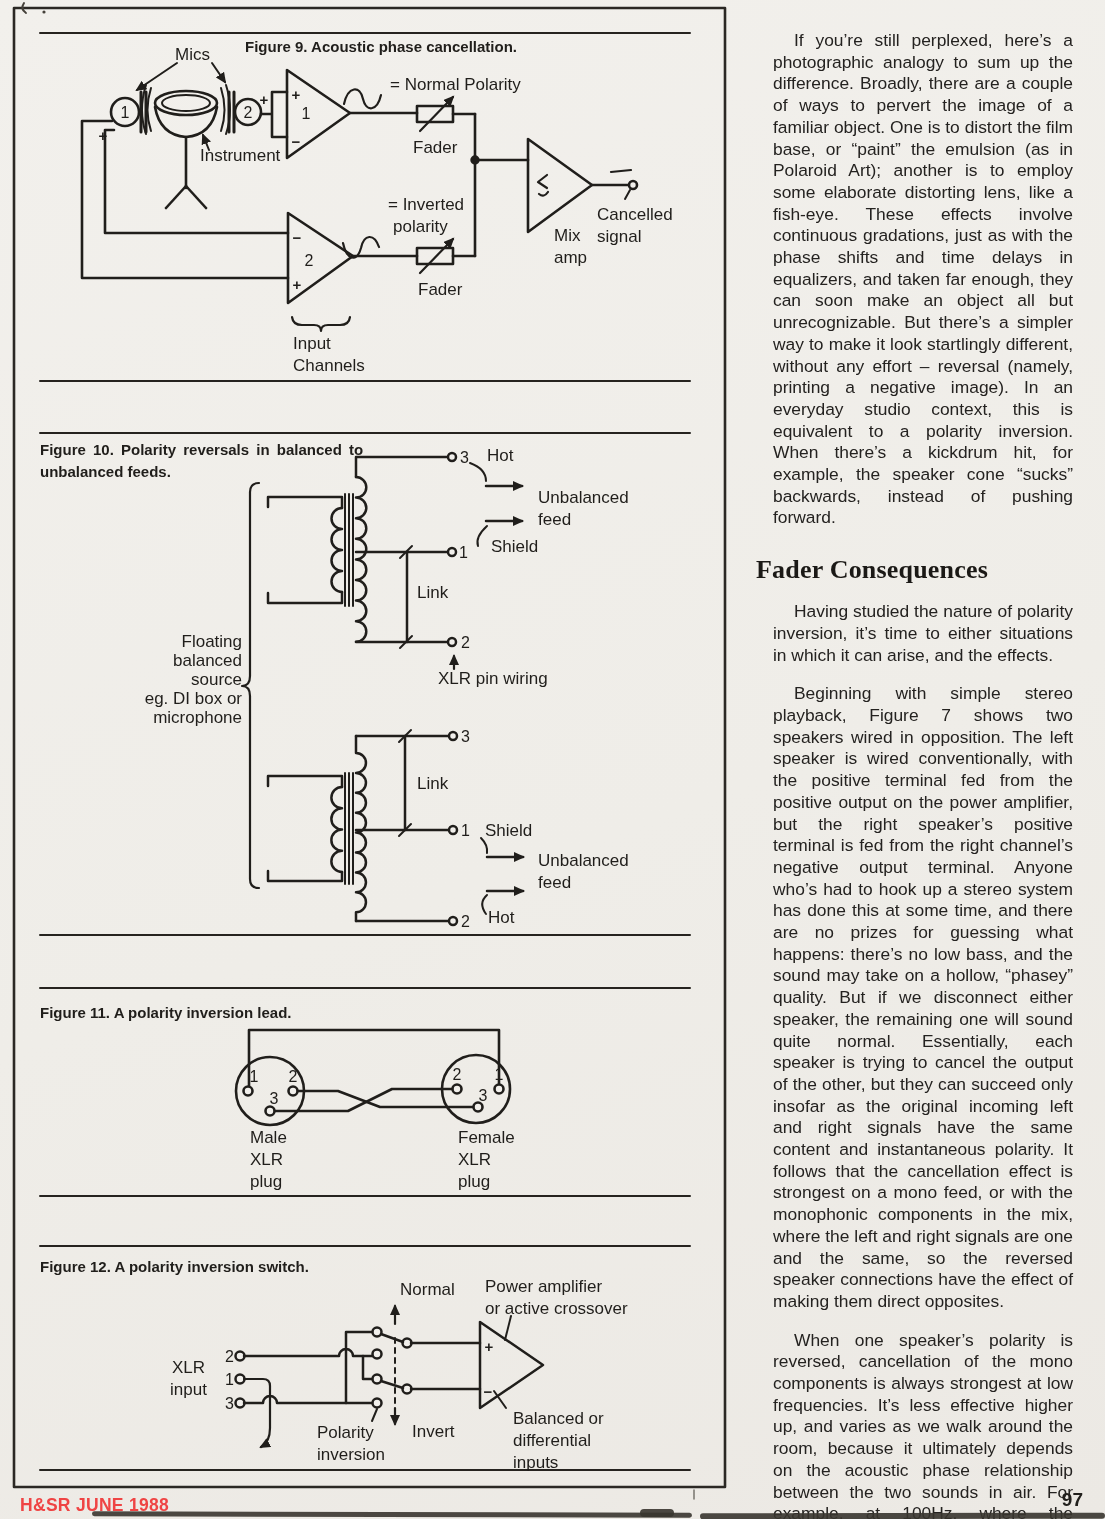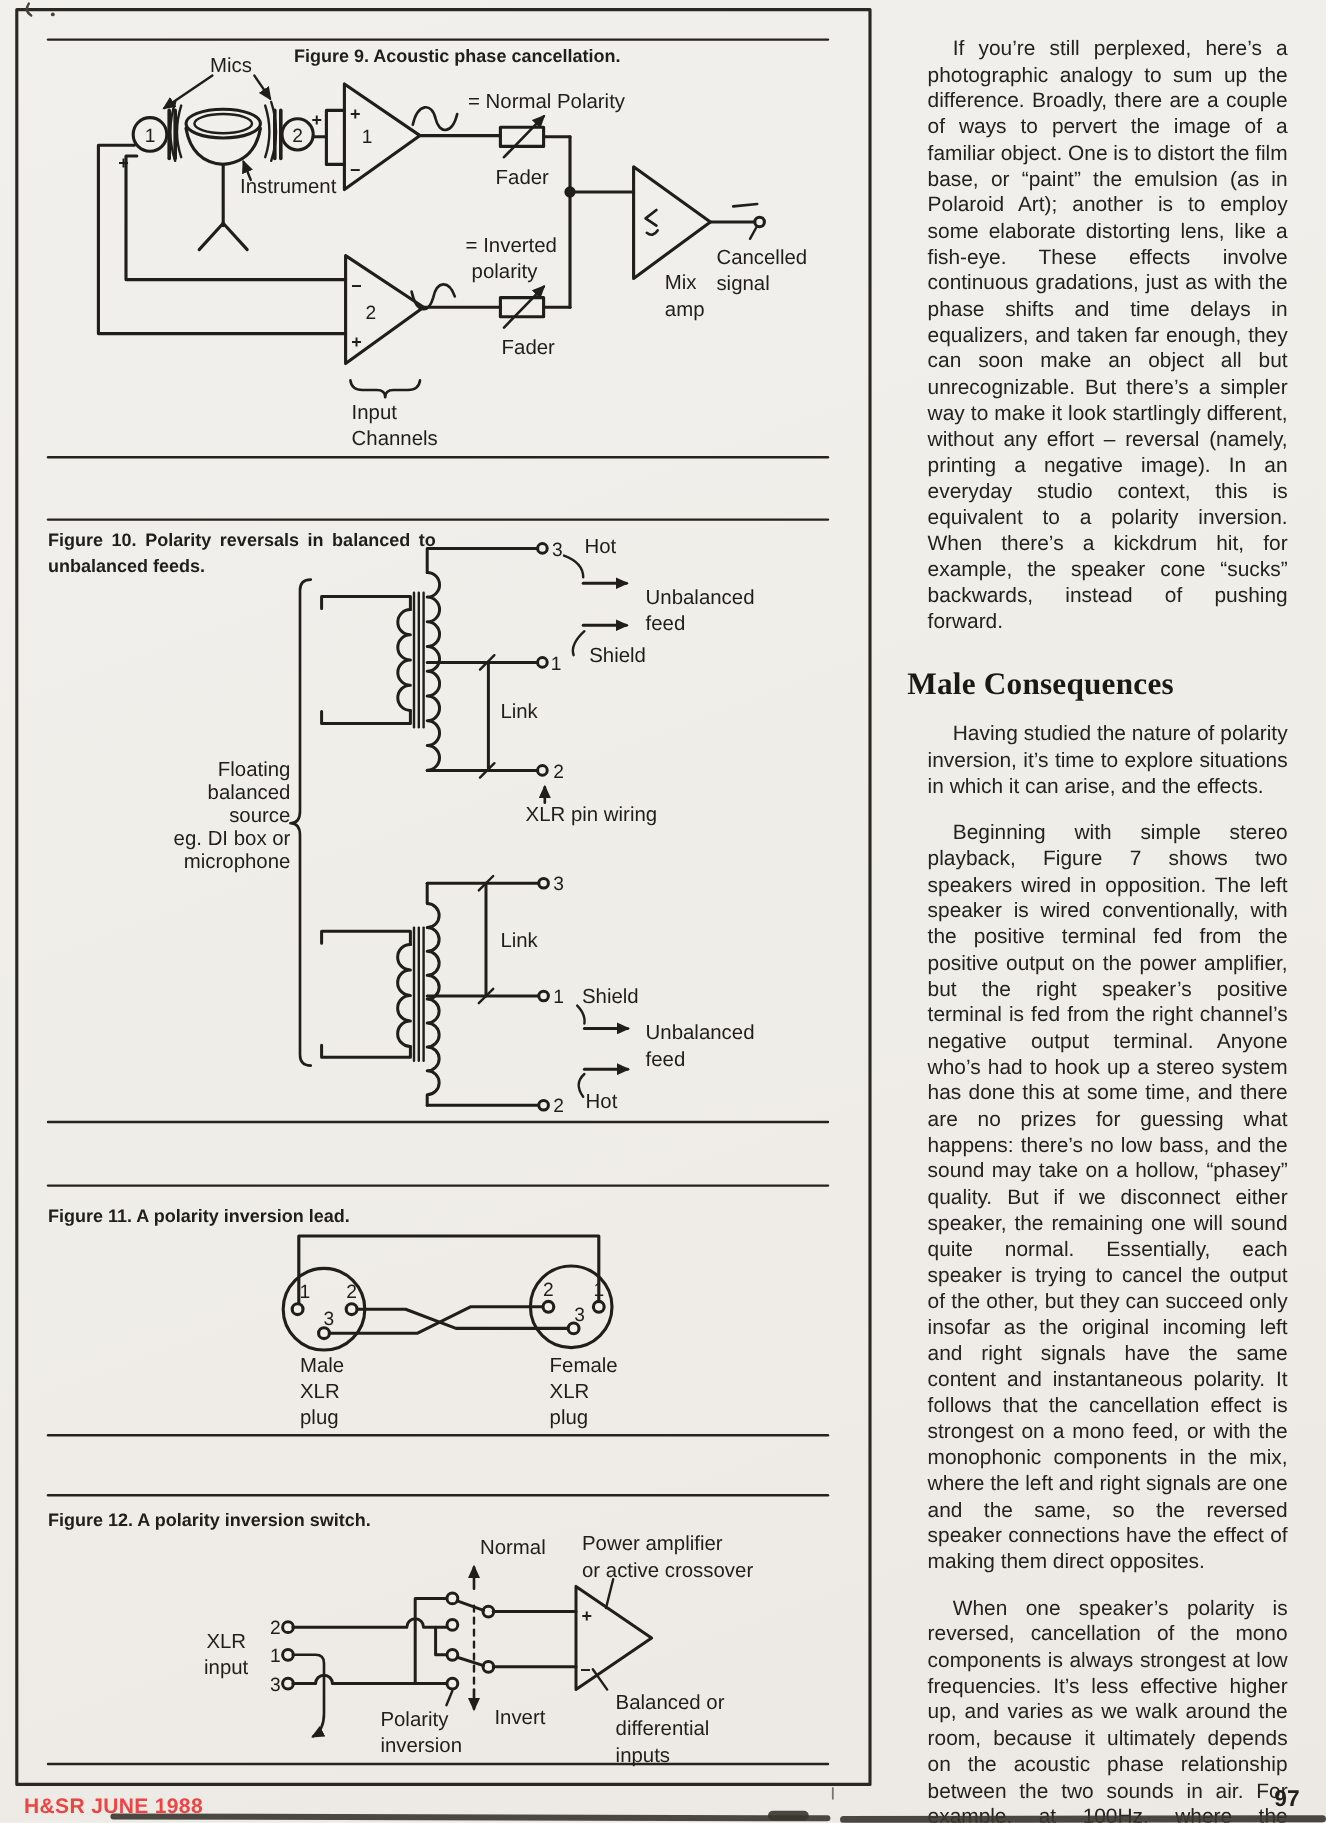--- a/index.html
+++ b/index.html
@@ -335,22 +335,22 @@
 
   <g stroke="#45413a" fill="none">
     <path d="M24,3 q-4,6 2,10" stroke-width="2"></path>
     <circle cx="44" cy="12" r="1.6" fill="#45413a" stroke="none"></circle>
     <line x1="694" y1="1490" x2="694" y2="1499" stroke-width="1.5" opacity="0.7"></line>
   </g>
 </svg>
 
 <div class="article">
   <p>If you’re still perplexed, here’s a photographic analogy to sum up the difference. Broadly, there are a couple of ways to pervert the image of a familiar object. One is to distort the film base, or “paint” the emulsion (as in Polaroid Art); another is to employ some elaborate distorting lens, like a fish-eye. These effects involve continuous gradations, just as with the phase shifts and time delays in equalizers, and taken far enough, they can soon make an object all but unrecognizable. But there’s a simpler way to make it look startlingly different, without any effort – reversal (namely, printing a negative image). In an everyday studio context, this is equivalent to a polarity inversion. When there’s a kickdrum hit, for example, the speaker cone “sucks” backwards, instead of pushing forward.</p>
-  <h2>Male Consequences</h2>
-  <p>Having studied the nature of polarity inversion, it’s time to explore situations in which it can arise, and the effects.</p>
+  <h2>Fader Consequences</h2>
+  <p>Having studied the nature of polarity inversion, it’s time to either situations in which it can arise, and the effects.</p>
   <p>Beginning with simple stereo playback, Figure 7 shows two speakers wired in opposition. The left speaker is wired conventionally, with the positive terminal fed from the positive output on the power amplifier, but the right speaker’s positive terminal is fed from the right channel’s negative output terminal. Anyone who’s had to hook up a stereo system has done this at some time, and there are no prizes for guessing what happens: there’s no low bass, and the sound may take on a hollow, “phasey” quality. But if we disconnect either speaker, the remaining one will sound quite normal. Essentially, each speaker is trying to cancel the output of the other, but they can succeed only insofar as the original incoming left and right signals have the same content and instantaneous polarity. It follows that the cancellation effect is strongest on a mono feed, or with the monophonic components in the mix, where the left and right signals are one and the same, so the reversed speaker connections have the effect of making them direct opposites.</p>
   <p><span>When one speaker’s polarity is reversed, cancellation of the mono components is always strongest at low frequencies. It’s less effective higher up, and varies as we walk around the room, because it ultimately depends on the acoustic phase relationship between the two sounds in air. For example, at 100Hz, where the wavelength of a sound is almost 11½ feet, a pair of speakers placed six feet apart and wired with opposing polarities are acoustically close enough to cancel each other. If you are in a room that is 6 feet square (tiny, admittedly), with the speakers in two corners along one wall, moving along the back wall does not </span><span class="more">►</span></p>
 </div>
 
 <div class="footer">H&amp;SR JUNE 1988</div>
 <div class="pageno">97</div>
 
 <div class="smudge" style="left:92px;top:1512px;width:600px;height:5px;transform:rotate(0.15deg);"></div>
 <div class="smudge" style="left:640px;top:1509px;width:34px;height:8px;border-radius:4px;"></div>
 <div class="smudge" style="left:700px;top:1513px;width:405px;height:6px;transform:rotate(-0.1deg);"></div>

